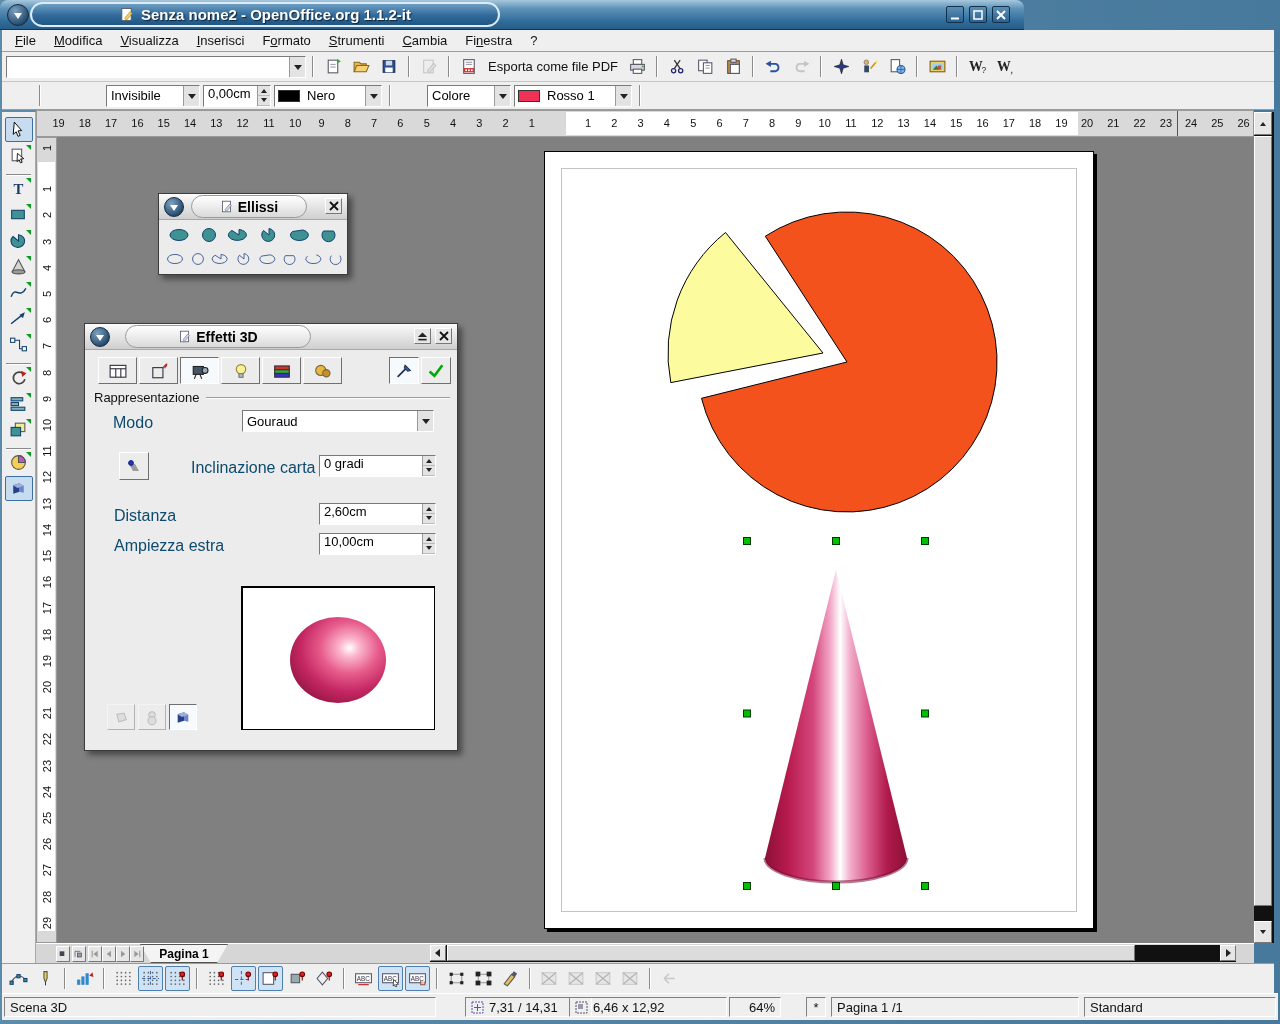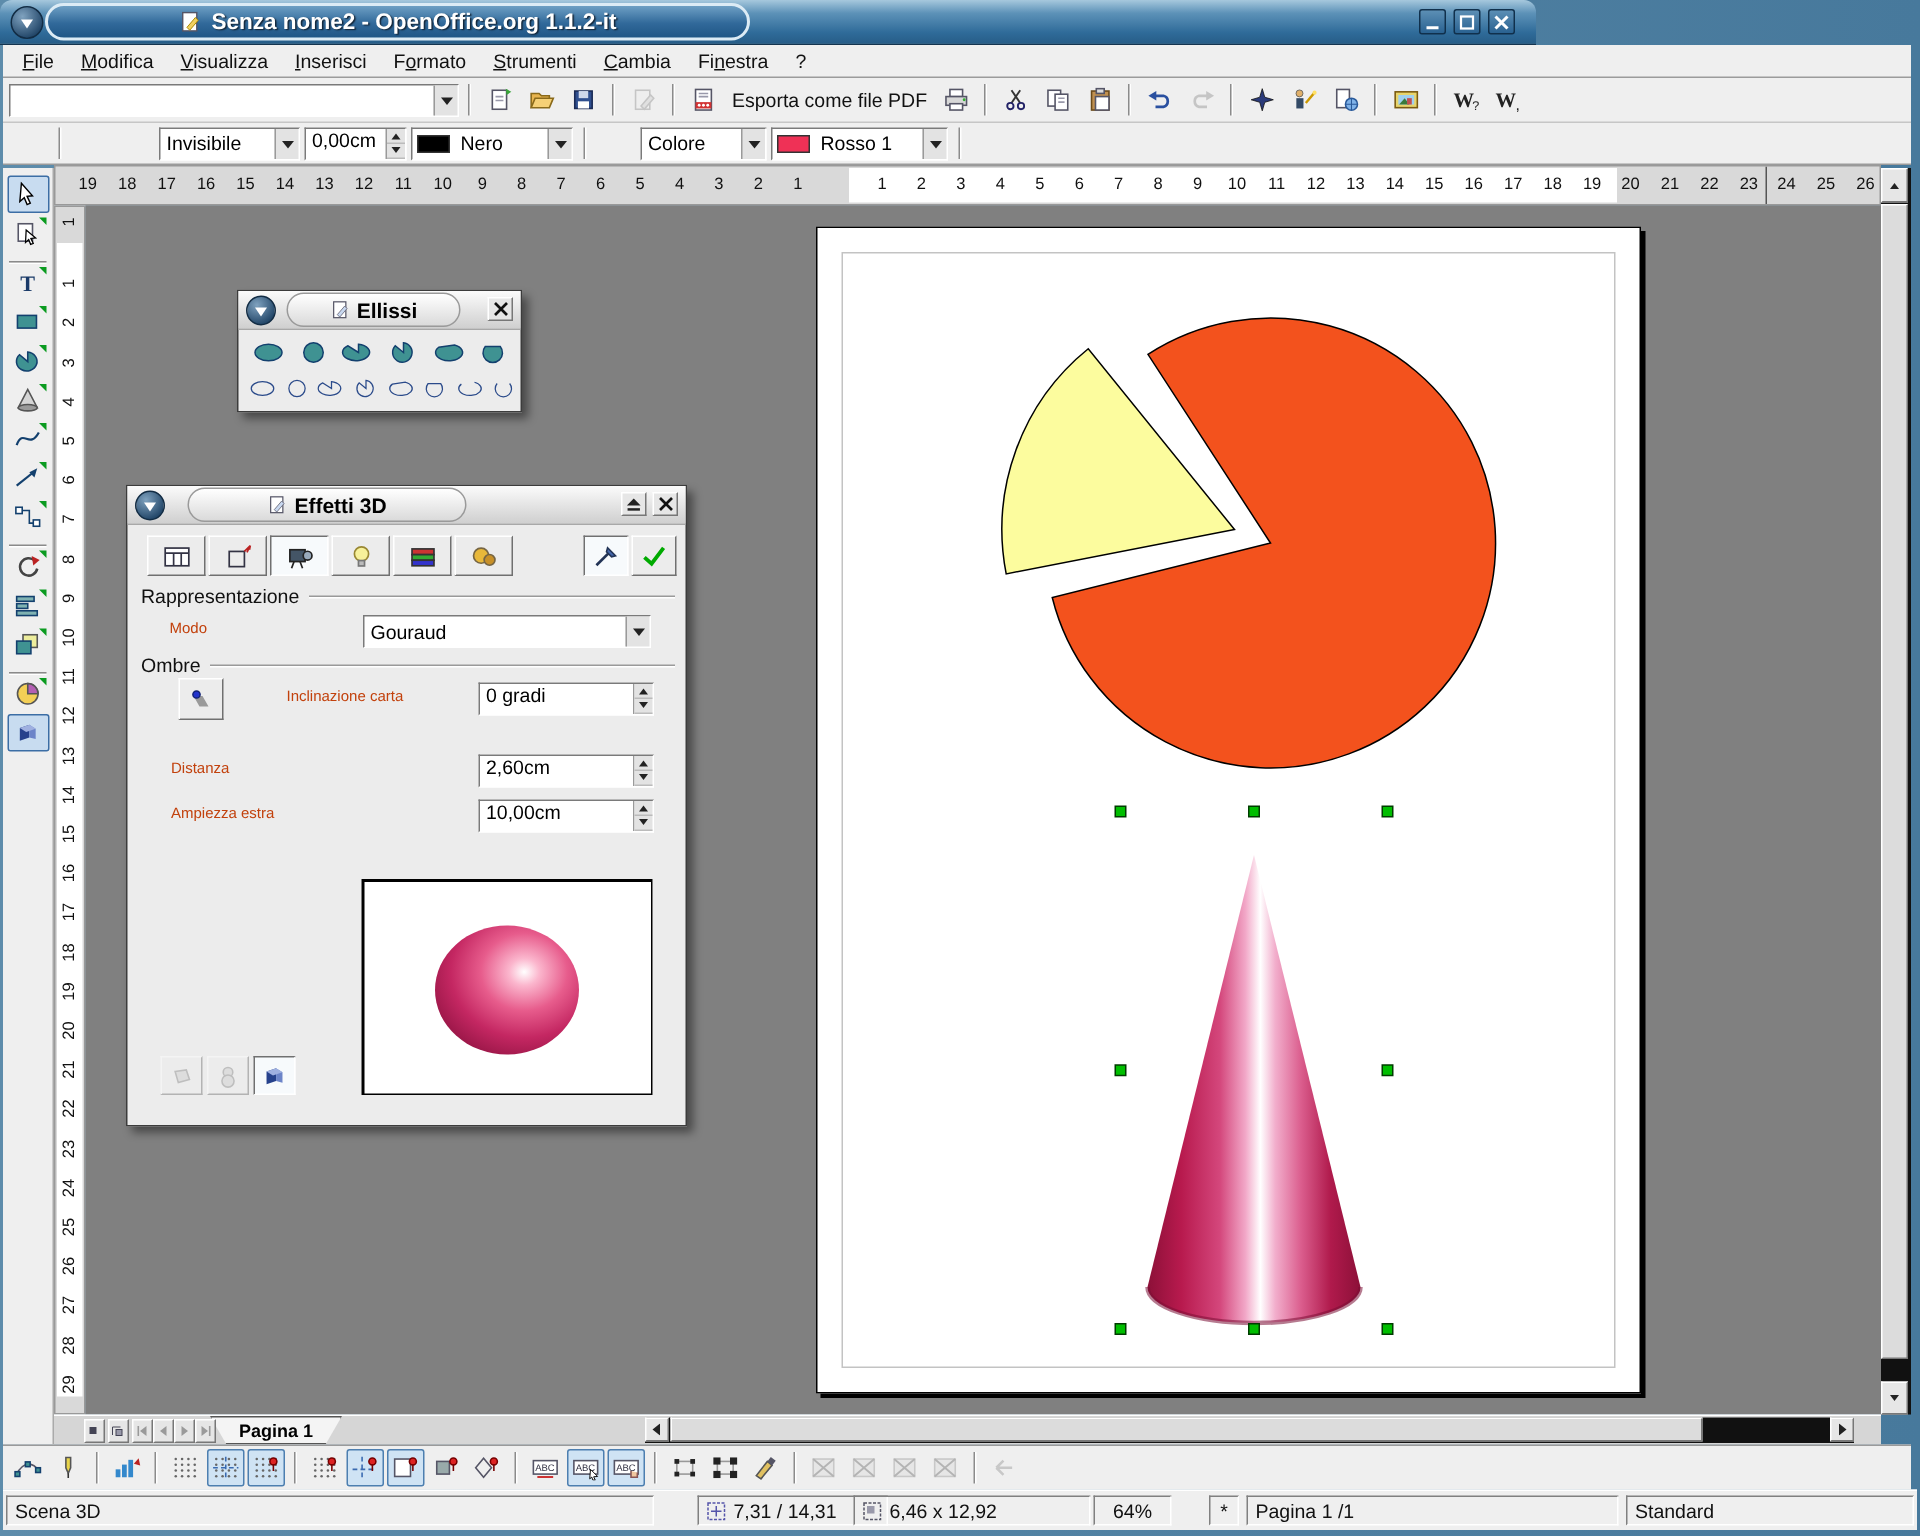--- a/index.html
+++ b/index.html
@@ -103,21 +103,21 @@
     display:flex;align-items:center;justify-content:center}
   .fpill{position:absolute;top:1px;height:23px;border:1px solid #9a9a9a;border-radius:12px;
     background:linear-gradient(180deg,#fff,#dadada);display:flex;align-items:center;justify-content:center;gap:5px;
     font-weight:bold;font-size:14px;color:#000}
   .fbtn{position:absolute;top:4px;width:17px;height:16px;background:#e6e6e6;border:1px solid;border-color:#fff #777 #777 #fff;
     display:flex;align-items:center;justify-content:center}
   .f3btn{width:39px;height:27px;background:#ececec;border:1px solid;border-color:#fff #707070 #707070 #fff;
     display:flex;align-items:center;justify-content:center}
   .f3btn.pressed{border-color:#707070 #fff #fff #707070;background:#f7fafc}
   .f3btn.disabled{opacity:.45;filter:grayscale(1)}
-  .flabel{position:absolute;font-size:10px;color:#c2410c;white-space:nowrap}
+  .flabel{position:absolute;font-size:16px;color:#0c4a6e;white-space:nowrap}
   .gline{position:absolute;display:flex;align-items:center;gap:6px;font-size:13px;color:#111}
   .gline .ln{flex:1;height:2px;border-top:1px solid #9a9a9a;border-bottom:1px solid #fff}
   .pvbox{position:absolute;background:#fff;border:1px solid #000;border-top-width:2px;border-left-width:2px}
 </style>
 </head>
 <body>
 
 <div class="app">
 
   <div class="titlebar">
@@ -874,21 +874,21 @@
     </div>
     <div class="scell" style="left:567px;width:158px">
       <span>
           <svg width="13" height="13" viewBox="0 0 13 13">
             <rect x="1" y="1" width="11" height="11" fill="none" stroke="#556" stroke-dasharray="2,1"></rect>
             <rect x="3" y="3" width="5" height="5" fill="#99a"></rect>
           </svg>
         </span>
       <span>6,46 x 12,92</span>
     </div>
-    <div class="scell" style="left:727px;width:52px;justify-content:center">
+    <div class="scell" style="left:727px;width:52px;justify-content:flex-end">
         <span>64%</span>
       </div>
     <div class="scell" style="left:804px;width:20px;justify-content:center">
         <span>*</span>
       </div>
     <div class="scell" style="left:829px;width:248px">
         <span>Pagina 1 /1</span>
       </div>
     <div class="scell" style="left:1082px;width:192px">
         <span>Standard</span>
@@ -1079,24 +1079,20 @@
         <span class="ln"></span>
       </div>
     <div class="flabel" style="left:28px;top:90px">Modo</div>
     <div class="combo" style="position:absolute;left:157px;top:86px;width:192px">
       <span class="val">Gouraud</span>
       <span class="db">
           <span class="tri-d"></span>
         </span>
     </div>
 
-    <div class="gline" style="left:9px;top:112px;width:356px">
-        <span>Ombre</span>
-        <span class="ln"></span>
-      </div>
     <div class="f3btn" style="position:absolute;left:34px;top:128px;width:30px;height:28px">
       <svg width="18" height="16" viewBox="0 0 18 16">
           <polygon points="4,6 10,6 14,13 8,13" fill="#9a9a9a"></polygon>
           <circle cx="6" cy="5" r="2.4" fill="#2233cc" stroke="#112277"></circle>
         </svg>
     </div>
     <div class="flabel" style="left:106px;top:135px">Inclinazione carta</div>
     <div class="spin" style="position:absolute;left:234px;top:131px;width:117px">
       <span class="val">0 gradi</span>
       <span class="btns">

